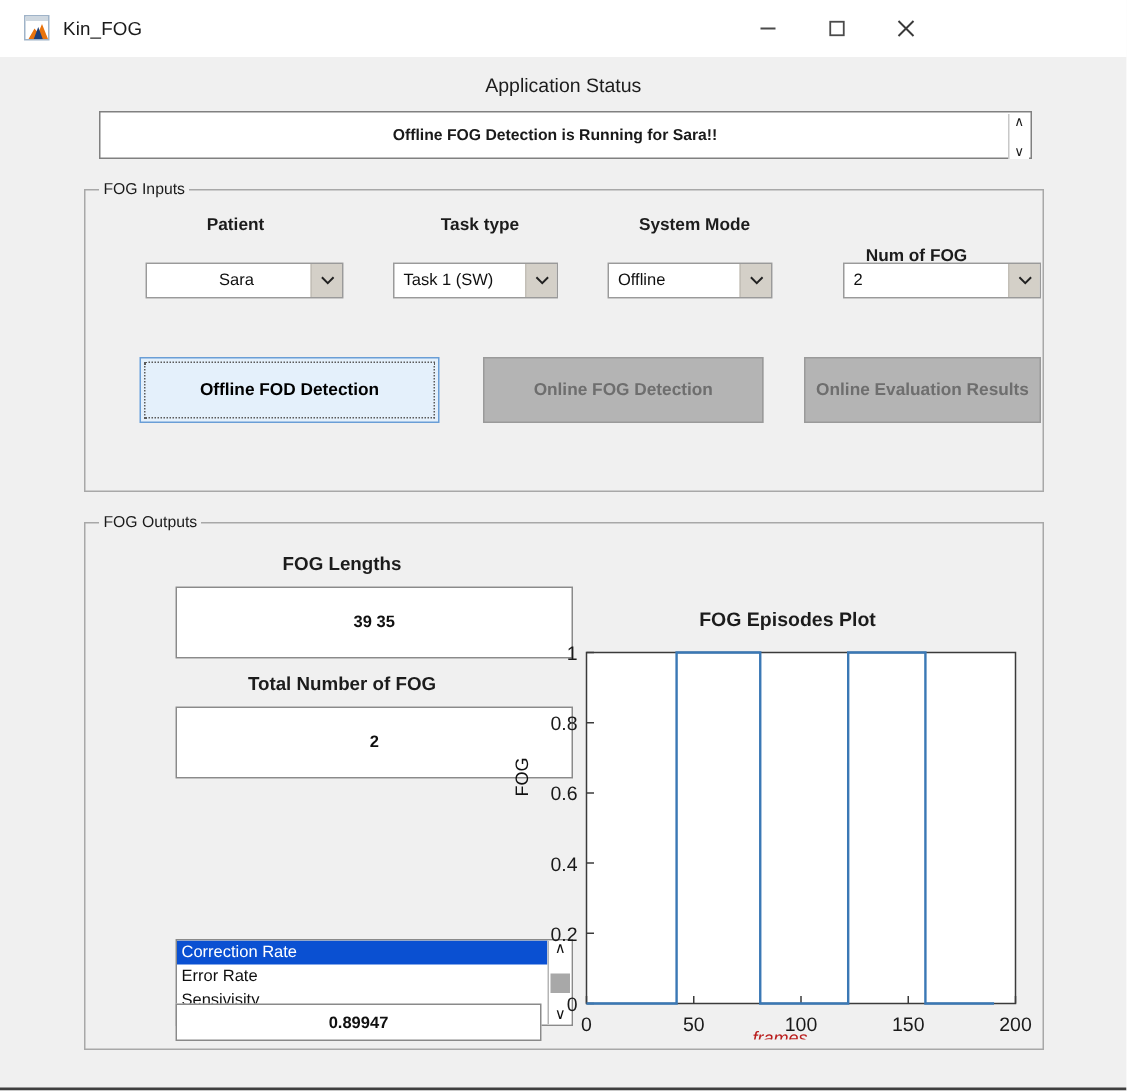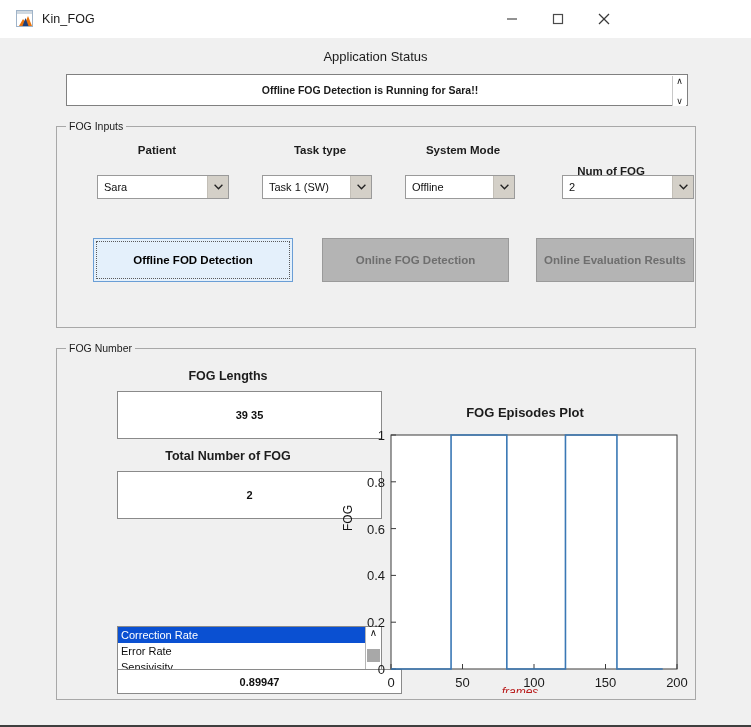--- a/index.html
+++ b/index.html
@@ -278,21 +278,21 @@
     </div>
 
     <div class="group" id="grp-inputs">
       <span class="group-title">FOG Inputs</span>
 
       <div class="col-label" style="left:12px;  width:176px;">Patient</div>
       <div class="col-label" style="left:175px; width:176px;">Task type</div>
       <div class="col-label" style="left:318px; width:176px;">System Mode</div>
       <div class="col-label" style="left:466px; width:176px;margin-top:21px;">Num of FOG</div>
 
-      <div class="dd" style="left:40px;  width:132px;">
+      <div class="dd" style="left:40px;  width:132px;padding-left:42px;">
         <span class="dd-val">Sara</span>
         <span class="dd-arrow">
           <svg width="9" height="6" viewBox="0 0 9 6">
                 <path d="M0.6 0.8 L4.5 4.8 L8.4 0.8" fill="none" stroke="#222" stroke-width="1.3"></path>
               </svg>
         </span>
       </div>
 
       <div class="dd" style="left:205px; width:110px;">
         <span class="dd-val">Task 1 (SW)</span>
@@ -320,21 +320,21 @@
               </svg>
         </span>
       </div>
 
       <div class="btn primary" style="left:36px;  width:200px;">Offline FOD Detection</div>
       <div class="btn disabled" style="left:265px; width:187px;">Online FOG Detection</div>
       <div class="btn disabled" style="left:479px; width:158px;">Online Evaluation Results</div>
     </div>
 
     <div class="group" id="grp-outputs">
-      <span class="group-title">FOG Number</span>
+      <span class="group-title">FOG Outputs</span>
 
       <div class="out-label" style="left:38px; top:20px; width:266px;">FOG Lengths</div>
       <div class="out-box" style="left:60px; top:42px; width:265px; height:48px;">39  35</div>
 
       <div class="out-label" style="left:38px; top:100px; width:266px;">Total Number of FOG</div>
       <div class="out-box" style="left:60px; top:122px; width:265px; height:48px;">2</div>
 
 
       <div class="listbox">
         <div class="lb-inner">
@@ -343,21 +343,21 @@
           <div class="lb-item">Sensivisity</div>
           <div class="lb-item">Specificity</div>
         </div>
         <div class="lb-scroll">
           <span class="ar">∧</span>
           <div class="lb-thumb"></div>
           <span class="ar">∨</span>
         </div>
       </div>
 
-      <div class="out-box" style="left:60px; top:320px; width:285px; height:25px;">0.89947</div>
+      <div class="out-box" style="left:60px; top:320px; width:244px; height:25px;">0.89947</div>
 
       <div class="plot-title">FOG Episodes Plot</div>
 
       <div class="plot-wrap">
         <div class="ylabel">FOG</div>
 
         <svg class="plot" width="346" height="272" viewBox="0 0 346 272">
 
           <rect x="44" y="12" width="286" height="234" fill="#ffffff" stroke="#3b3b3b" stroke-width="1"></rect>
 

